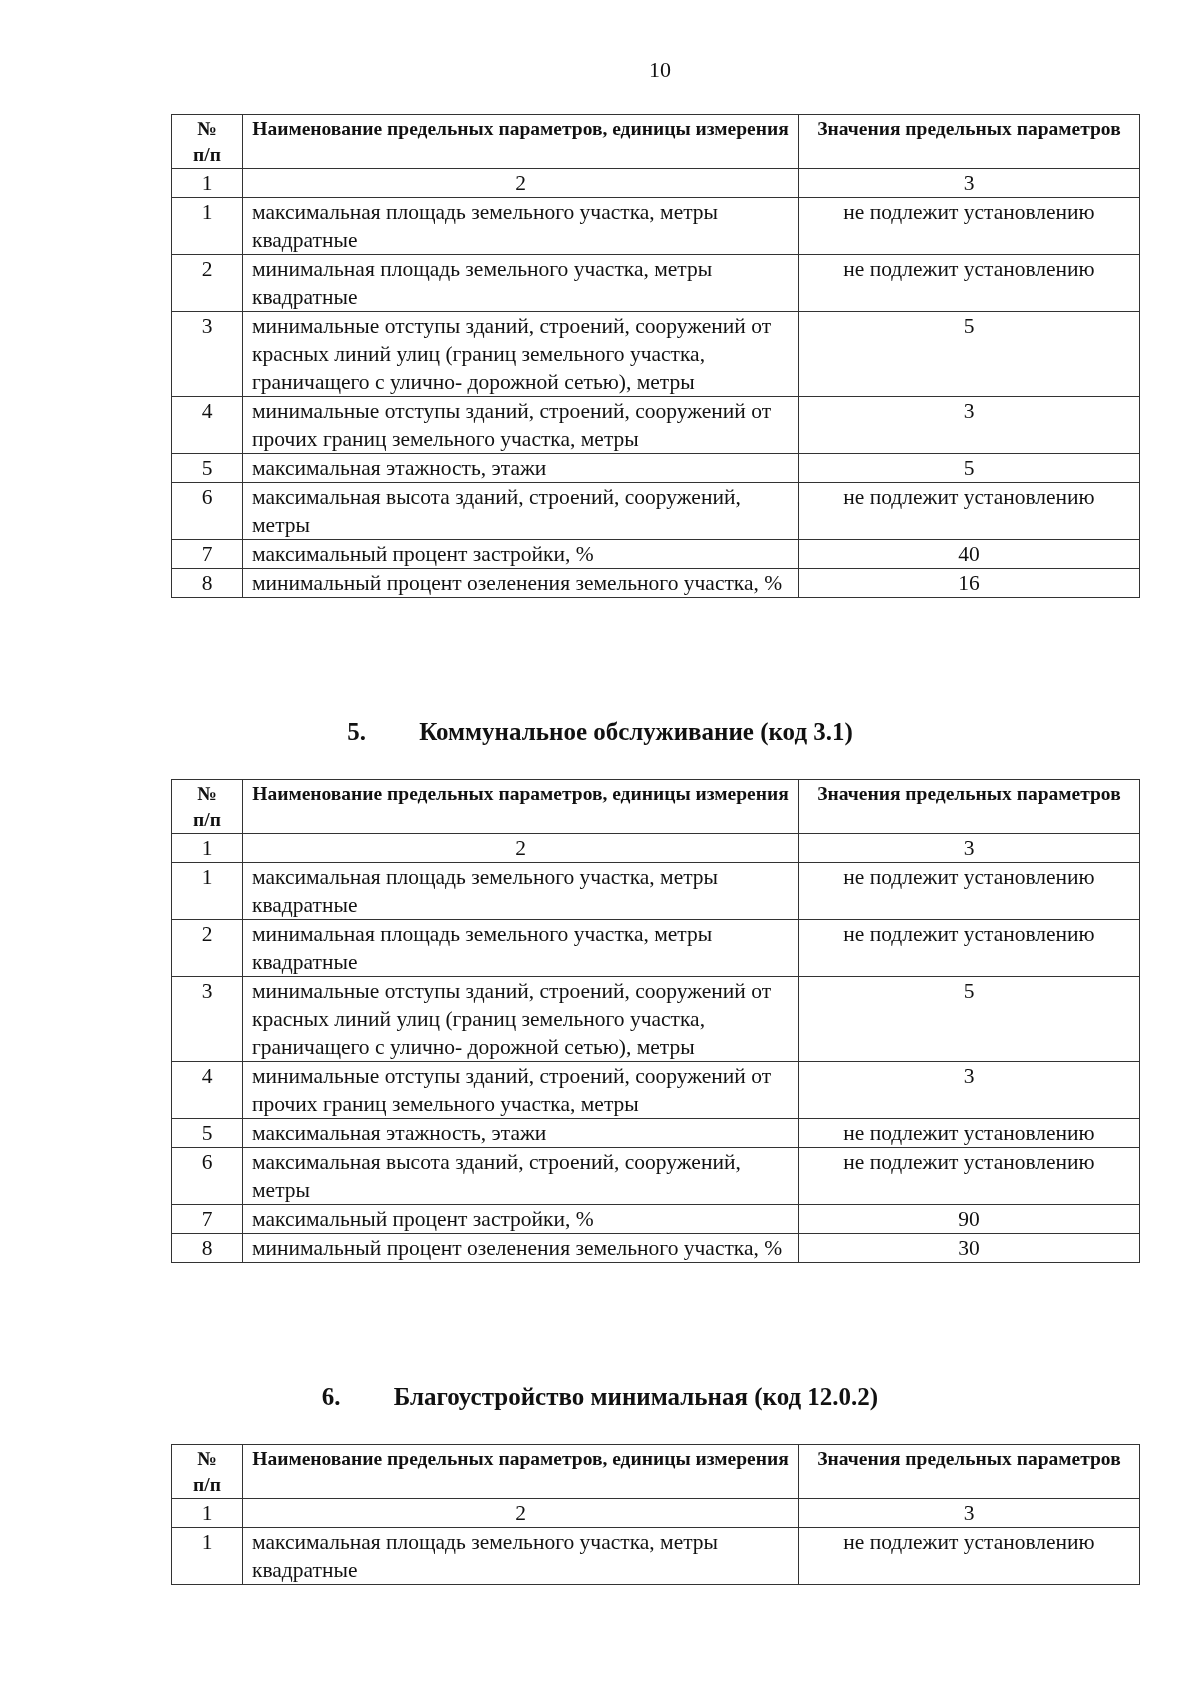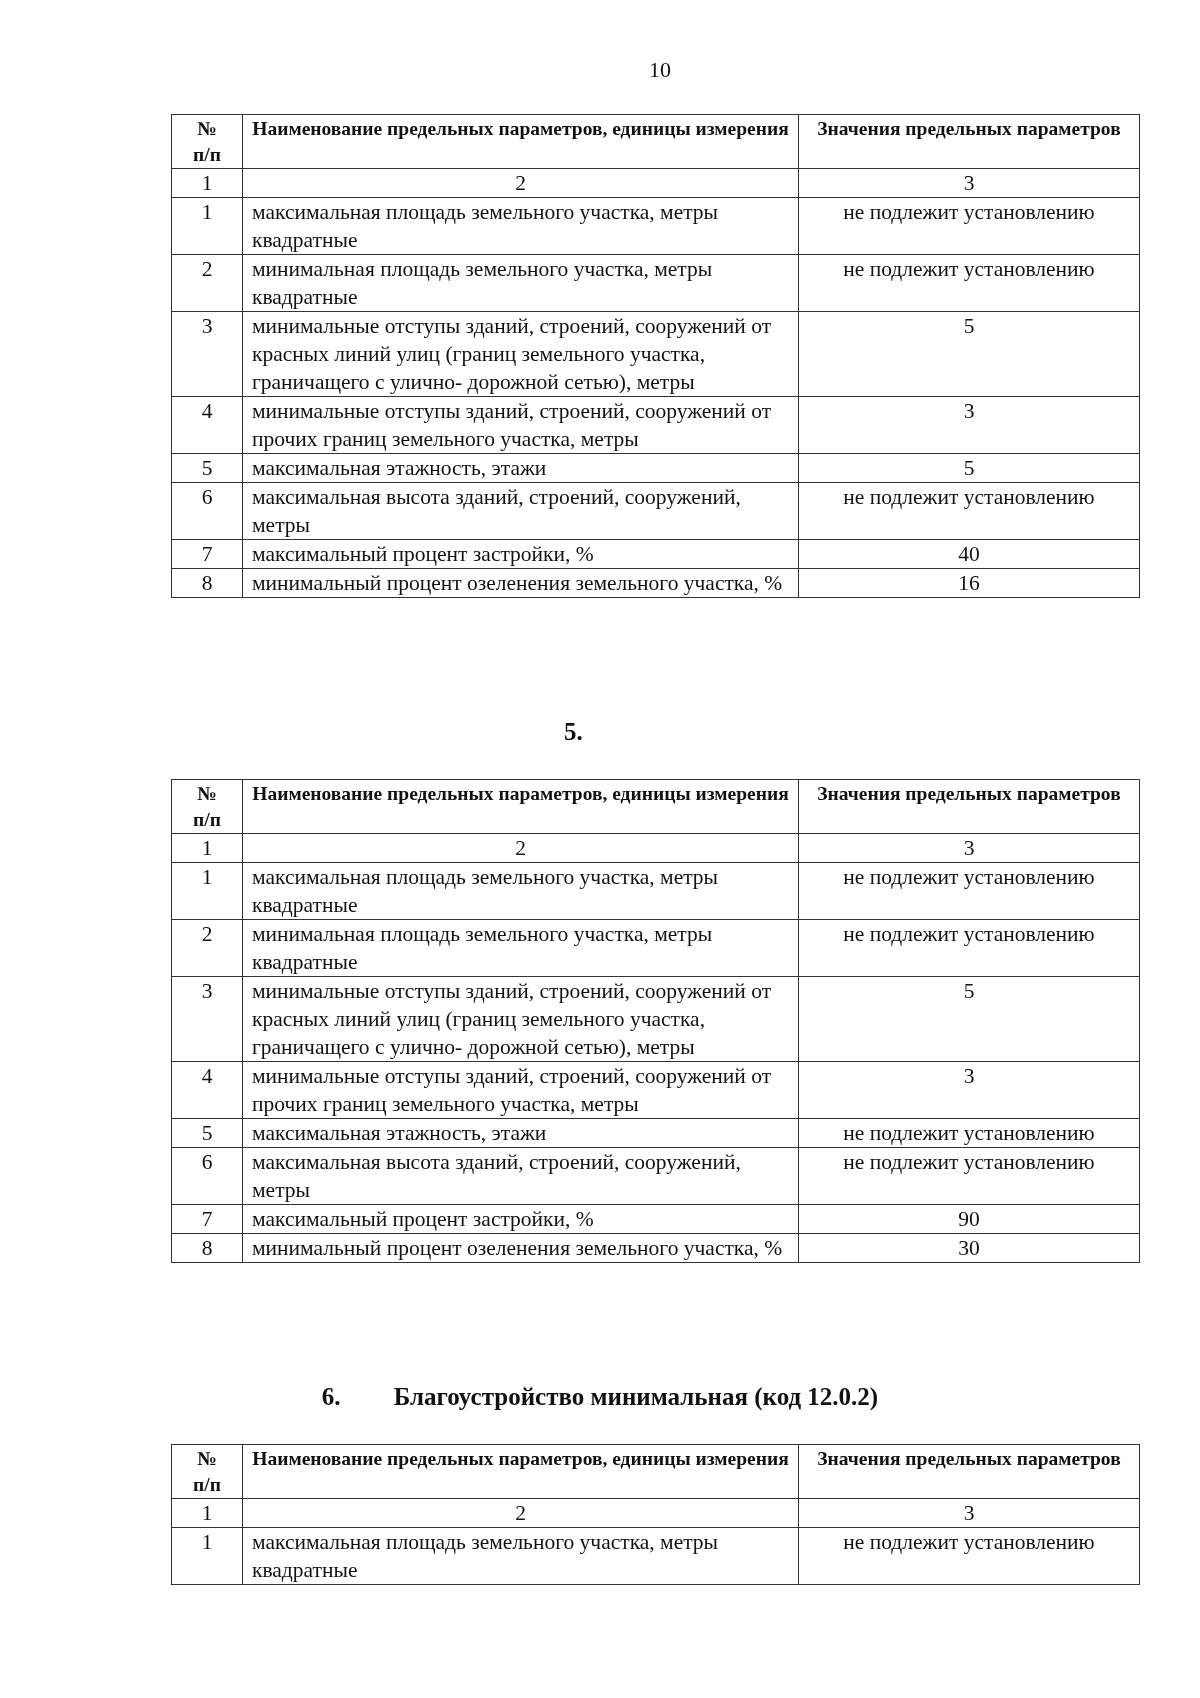--- a/index.html
+++ b/index.html
@@ -107,20 +107,21 @@
       <tr>
         <td class="num">8</td>
         <td class="name">минимальный процент озеленения земельного участка, %</td>
         <td class="val-c">16</td>
       </tr>
     </tbody>
 </table>
 
 <div class="section-heading" id="h5">
   <span class="num">5.</span>
+  <span>Коммунальное обслуживание (код 3.1)</span>
 </div>
 
 <table class="params" id="t2">
   <colgroup>
       <col class="c1">
       <col class="c2">
       <col class="c3">
     </colgroup>
   <thead>
     <tr>

